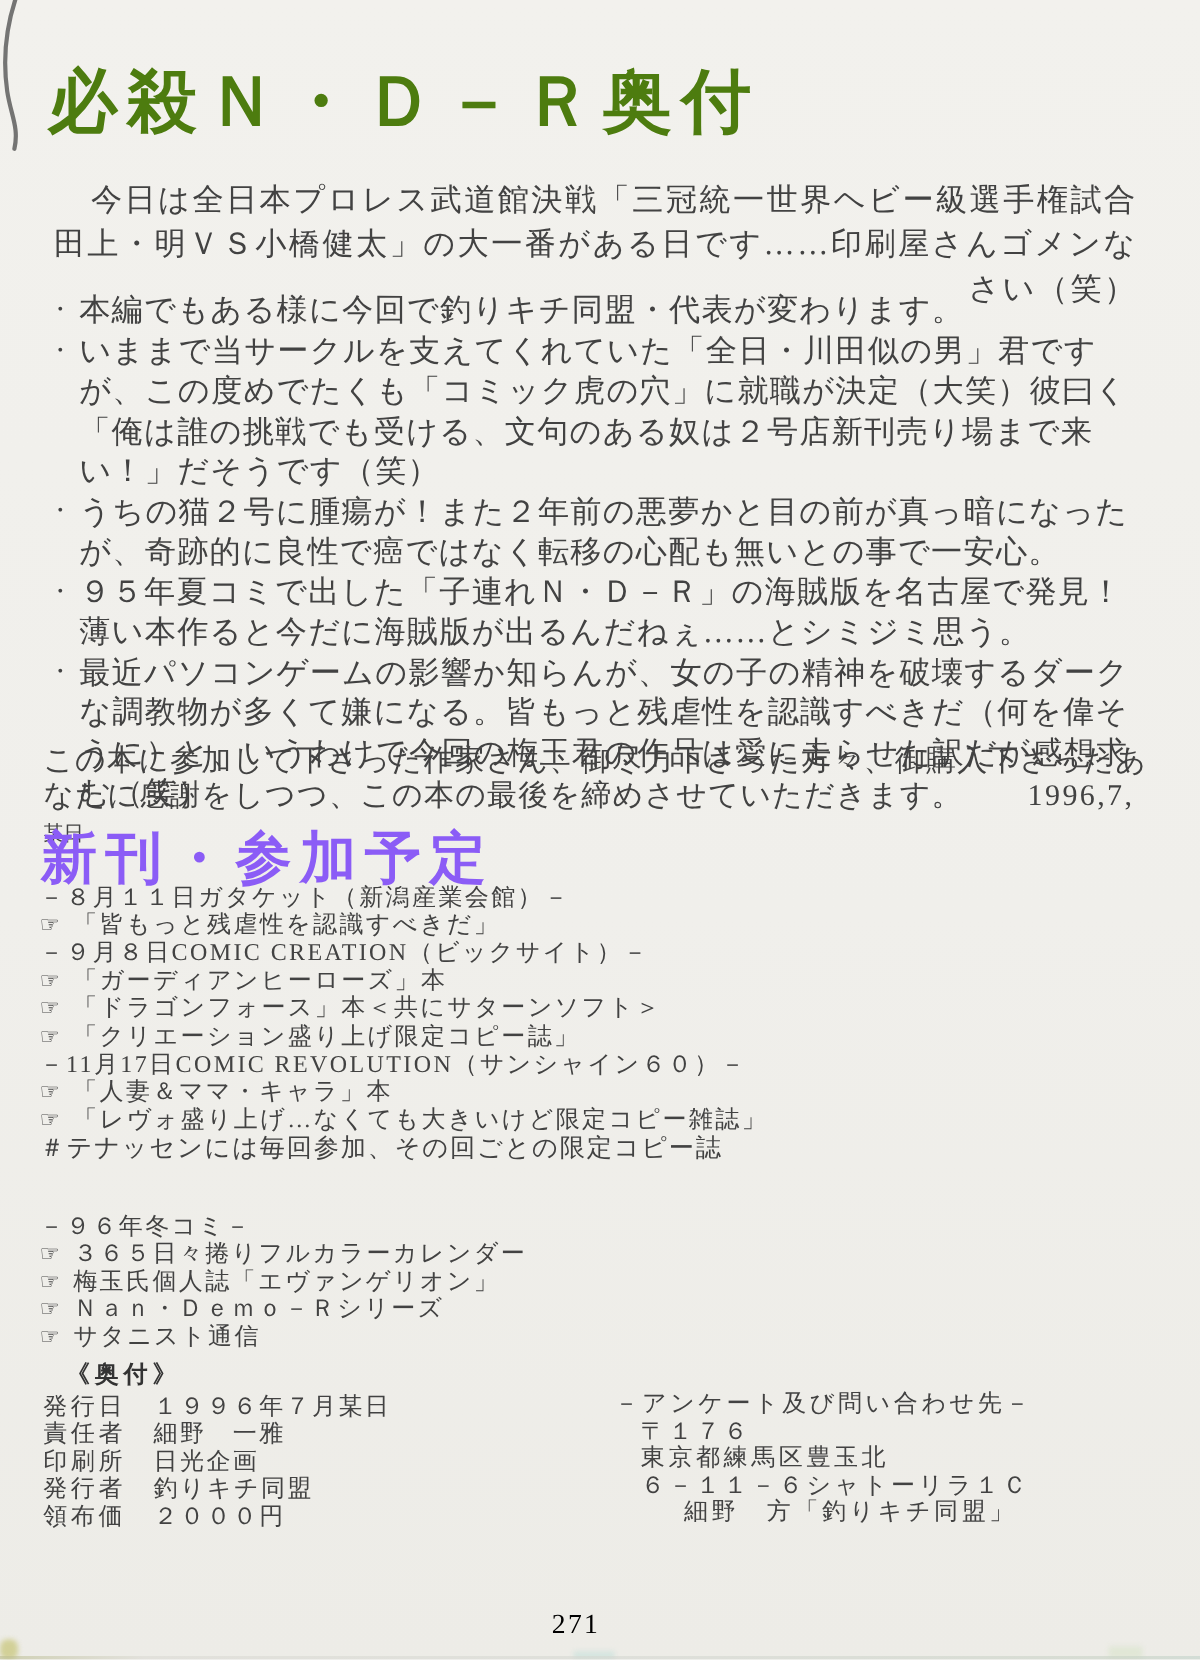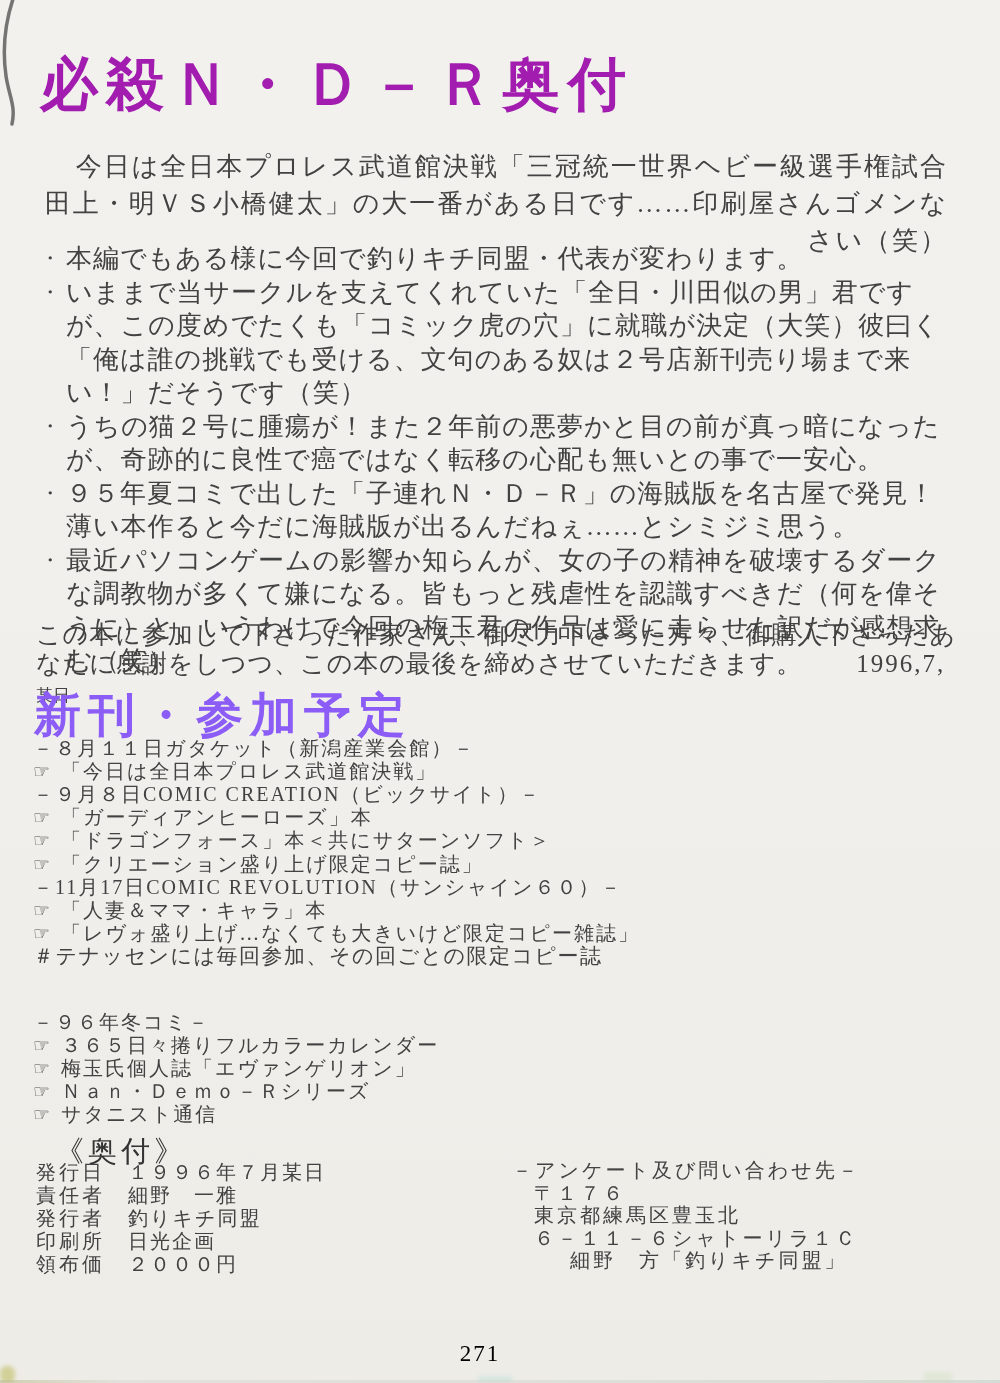--- a/index.html
+++ b/index.html
@@ -8,21 +8,21 @@
     background:linear-gradient(180deg,#f2f1ed 0%,#f0efeb 55%,#edece7 100%);
     font-family:"Liberation Serif","DejaVu Serif",serif;
     color:#424242;
     position:relative;overflow:hidden;
     -webkit-font-smoothing:antialiased;
   }
   .abs{position:absolute;}
   .title{
     left:40px;top:46px;margin:0;
     font-size:58px;font-weight:600;letter-spacing:8px;
-    color:#a21caf;white-space:nowrap;
+    color:#4d7c0f;white-space:nowrap;
   }
   .intro{
     left:40px;top:148px;width:908px;margin:0;
     font-size:26px;line-height:37px;letter-spacing:2px;text-align:right;
   }
   .bullets{left:40px;top:242px;width:912px;font-size:26px;line-height:33.5px;letter-spacing:1px;}
   .b{display:flex;}
   .bm{flex:0 0 26px;font-size:20px;line-height:33.5px;}
   .bt{flex:1;}
   .closing{
@@ -36,21 +36,21 @@
     font-size:47px;font-weight:bold;letter-spacing:7px;color:#8b5cf6;white-space:nowrap;
   }
   .slist{left:33px;top:737px;font-size:20px;line-height:22.5px;letter-spacing:2px;white-space:nowrap;}
   .srow{display:flex;align-items:baseline;}
   .pt{flex:0 0 28px;font-size:19px;color:#4a4a4a;}
   .note{left:33px;top:944px;font-size:21px;line-height:25px;letter-spacing:1.5px;white-space:nowrap;}
   .note .indent{padding-left:21px;}
   .wlist{left:33px;top:1011px;font-size:20px;line-height:23px;letter-spacing:2px;white-space:nowrap;}
   .h3{
     left:55px;top:1132px;margin:0;
-    font-size:29px;font-weight:normal;letter-spacing:4px;color:#333;
+    font-size:20px;font-weight:bold;letter-spacing:4px;color:#333;
   }
   .ctable{left:36px;top:1161px;font-size:20px;line-height:23px;letter-spacing:2px;white-space:nowrap;}
   .crow{display:flex;}
   .clabel{flex:0 0 92px;letter-spacing:3px;}
   .contact{left:512px;top:1159px;font-size:20px;line-height:22.5px;letter-spacing:3px;white-space:nowrap;}
   .contact .i1{padding-left:22px;}
   .contact .i2{padding-left:58px;font-family:Liberation Serif, serif;}
   .pageno{left:0;top:1341px;width:960px;text-align:center;font-size:23px;letter-spacing:2px;color:#000000;}
   .edge-svg{left:0;top:0;}
   .smudge{position:absolute;pointer-events:none;}
@@ -99,21 +99,21 @@
   <p class="abs closing"><span>この本に参加して下さった作家さん、御尽力下さった方々、御購入下さったあなたに感謝をしつつ、この本の最後を締めさせていただきます。</span><span class="cdate"><span>1996,7,</span><span class="small">某日</span></span></p>
 
   <h2 class="abs h2">新刊・参加予定</h2>
 
   <div class="abs slist">
     <div class="srow">
       <span>－８月１１日ガタケット（新潟産業会館）－</span>
     </div>
     <div class="srow">
       <span class="pt">☞</span>
-      <span>「今日は全日本プロレス武道館決戦」</span>
+      <span>「皆もっと残虐性を認識すべきだ」</span>
     </div>
     <div class="srow">
       <span>－９月８日COMIC CREATION（ビックサイト）－</span>
     </div>
     <div class="srow">
       <span class="pt">☞</span>
       <span>「ガーディアンヒーローズ」本</span>
     </div>
     <div class="srow">
       <span class="pt">☞</span>
@@ -167,26 +167,26 @@
   <div class="abs ctable">
     <div class="crow">
       <span class="clabel">発行日</span>
       <span class="cvalue">１９９６年７月某日</span>
     </div>
     <div class="crow">
       <span class="clabel">責任者</span>
       <span class="cvalue">細野　一雅</span>
     </div>
     <div class="crow">
+      <span class="clabel">印刷所</span>
+      <span class="cvalue">日光企画</span>
+    </div>
+    <div class="crow">
       <span class="clabel">発行者</span>
       <span class="cvalue">釣りキチ同盟</span>
-    </div>
-    <div class="crow">
-      <span class="clabel">印刷所</span>
-      <span class="cvalue">日光企画</span>
     </div>
     <div class="crow">
       <span class="clabel">領布価</span>
       <span class="cvalue">２０００円</span>
     </div>
   </div>
 
   <div class="abs contact">
     <div>－アンケート及び問い合わせ先－</div>
     <div class="i1">〒１７６</div>

